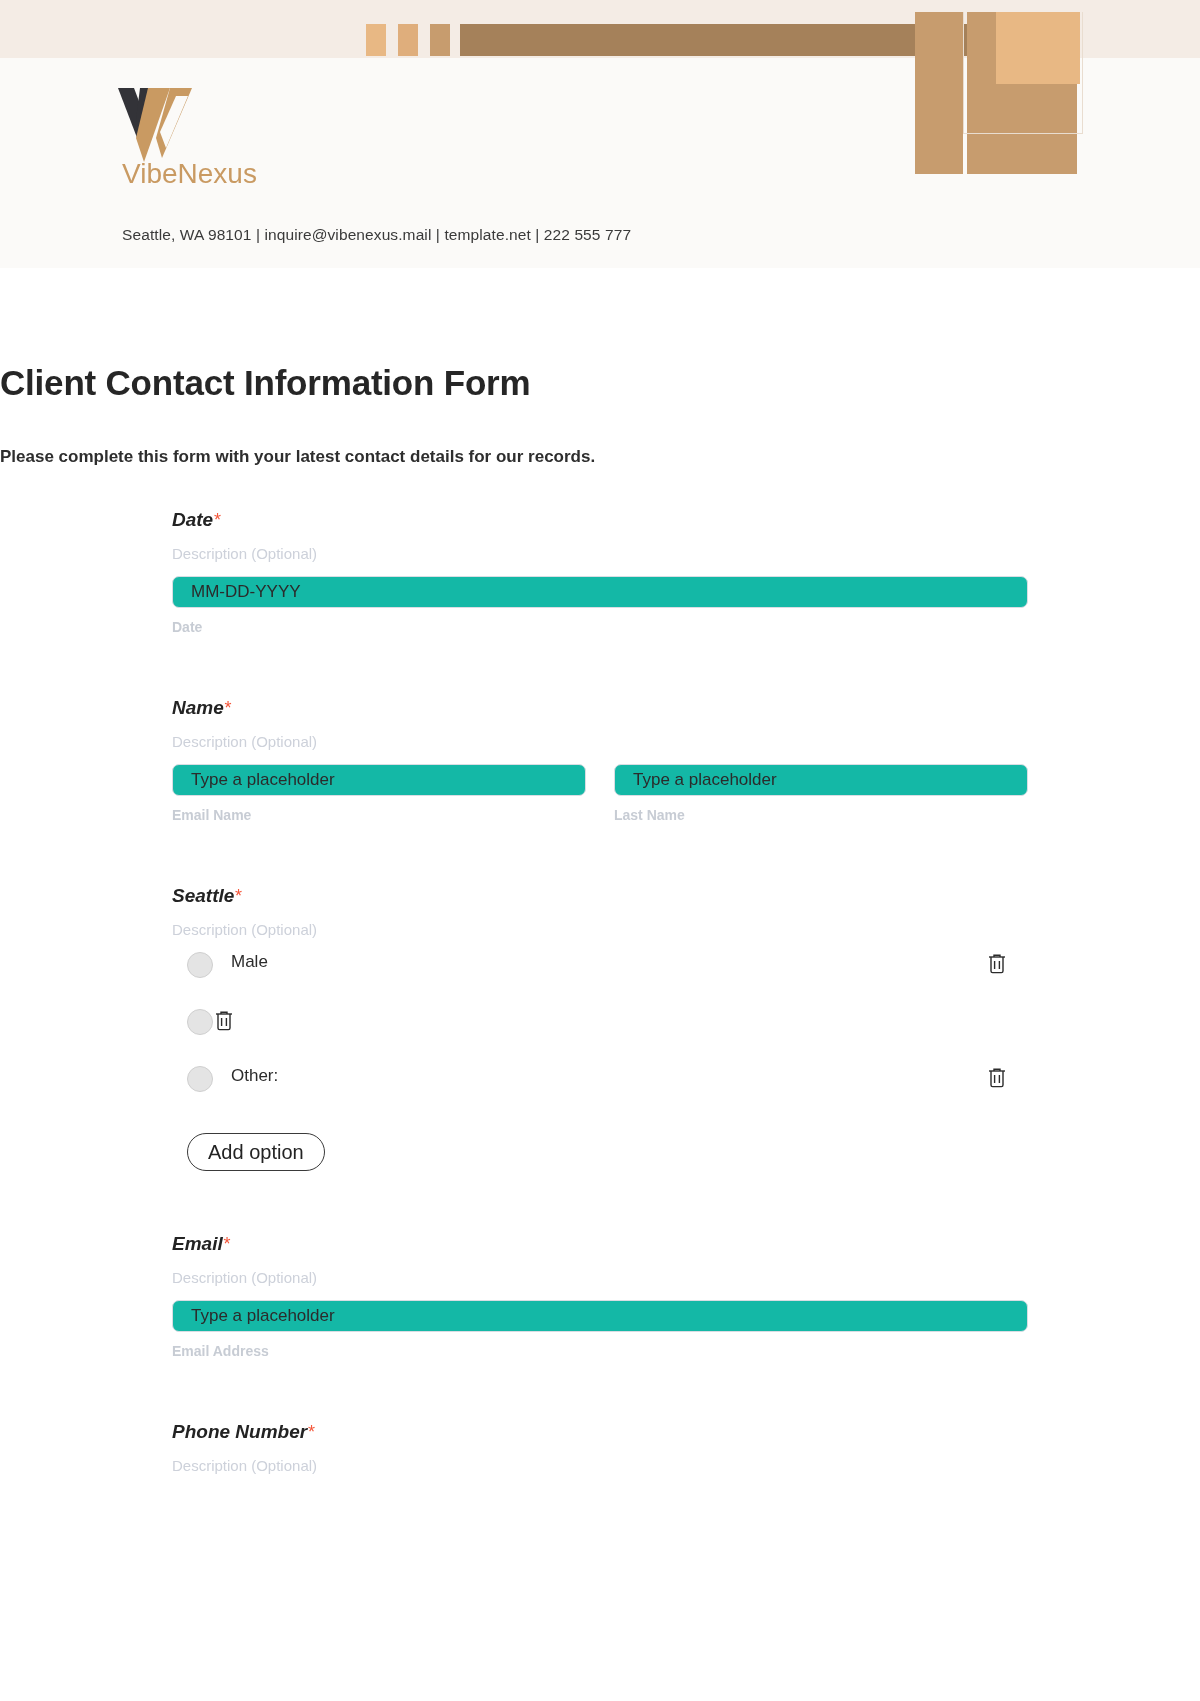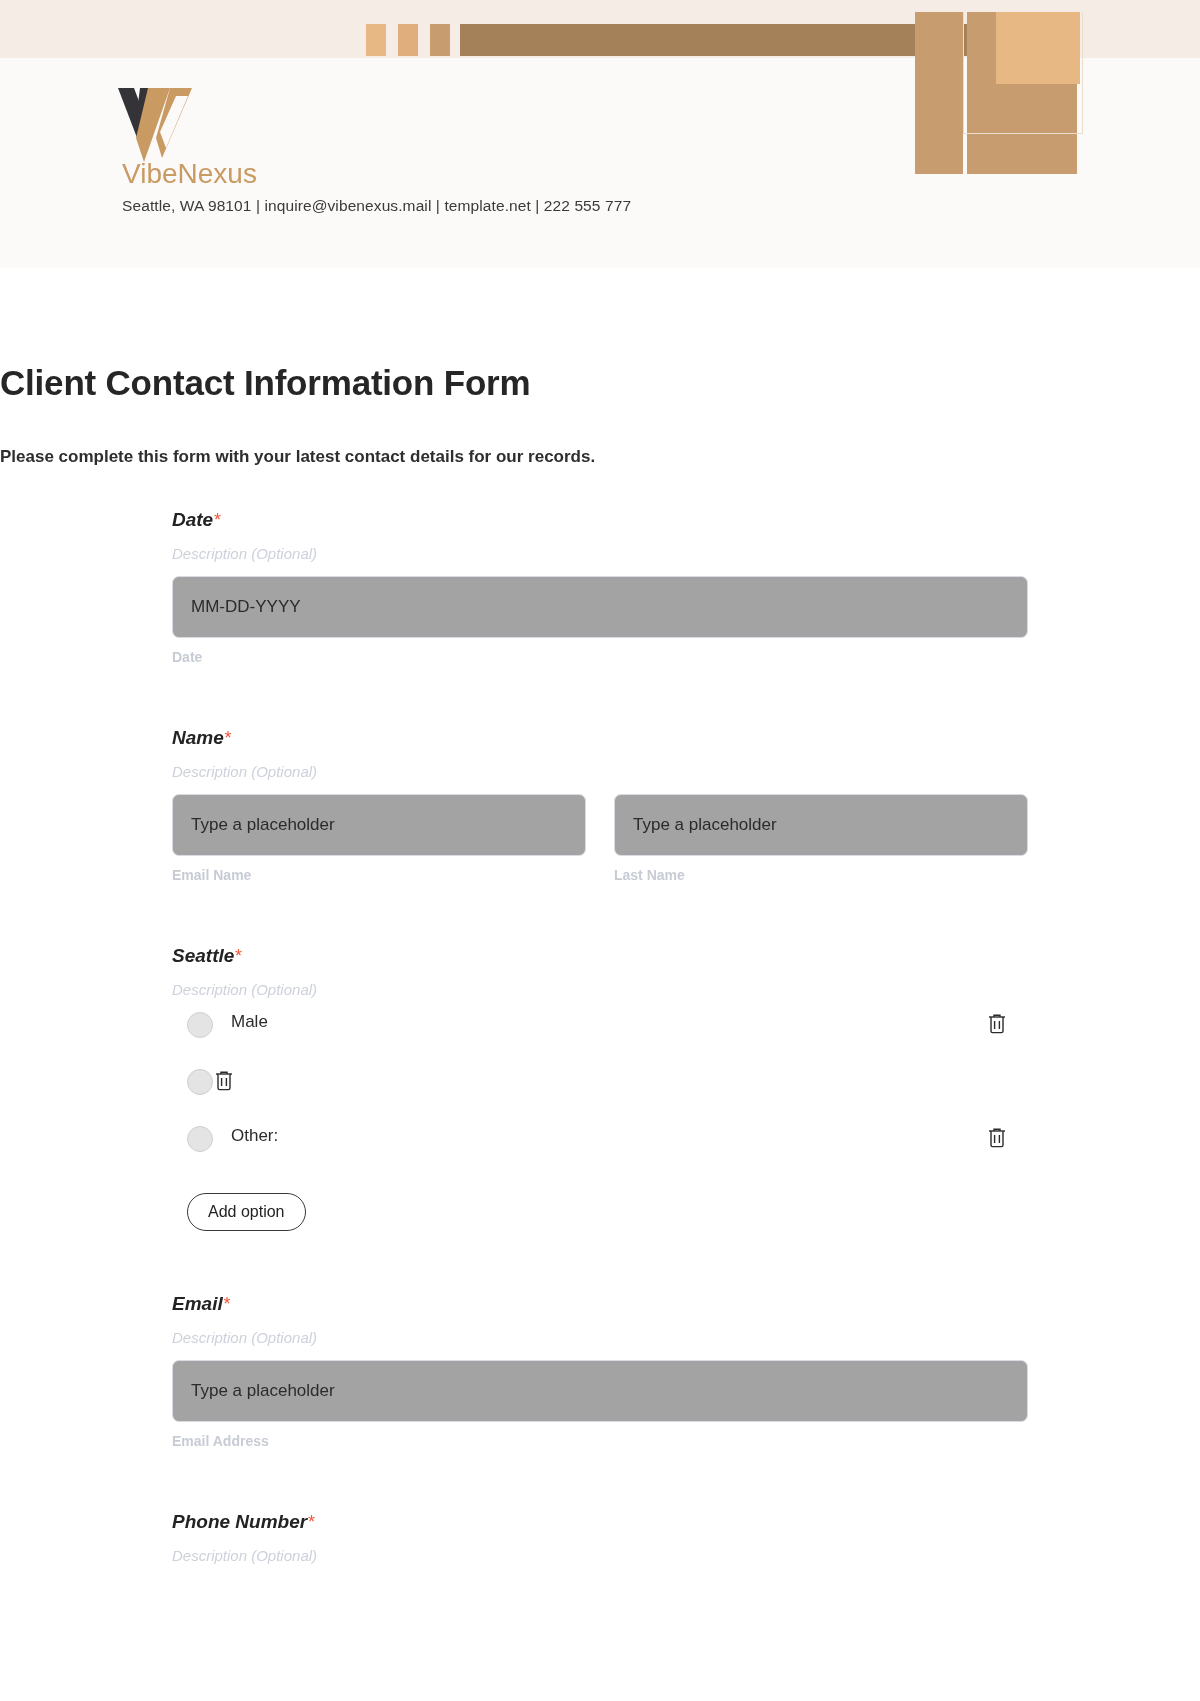--- a/index.html
+++ b/index.html
@@ -104,21 +104,21 @@
     position: absolute;
     left: 122px;
     top: 158px;
     font-size: 28px;
     color: #c99a62;
     letter-spacing: 0px;
   }
   .brand-contact {
     position: absolute;
     left: 122px;
-    top: 197px;
+    top: 226px;
     font-size: 15.5px;
     color: #3a3a3a;
     letter-spacing: 0.1px;
   }
 
   
   .body-area {
     position: relative;
     width: 1200px;
     padding: 0;
@@ -153,31 +153,30 @@
     margin-bottom: 14px;
     font-style: italic;
   }
   .req {
     color: #f4573b;
     font-weight: normal;
     font-size: 18px;
   }
   .field-desc {
     font-size: 15px;
-    font-style: italic;
     color: #cdd1da;
     margin-bottom: 14px;
   }
 
   .input-box {
     width: 100%;
-    height: 62px;
+    height: 32px;
     border: 1px solid #d9dde3;
     border-radius: 7px;
-    background: #a3a3a3;
+    background: #14b8a6;
     display: flex;
     align-items: center;
     padding: 0 18px;
     font-size: 17px;
     color: #2b2b2b;
   }
   .input-placeholder {
     font-size: 17px;
     color: #2b2b2b;
   }
@@ -228,21 +227,21 @@
     margin-left: 15px;
     margin-top: 10px;
     display: inline-flex;
     align-items: center;
     justify-content: center;
     height: 38px;
     padding: 0 20px;
     border: 1px solid #3a3a3a;
     border-radius: 20px;
     background: #ffffff;
-    font-size: 16px;
+    font-size: 20px;
     color: #232323;
     font-family: "Liberation Sans", sans-serif;
   }
 
   .gap-lg { height: 32px; }
 </style>
 </head>
 <body>
 
 <div class="page">

